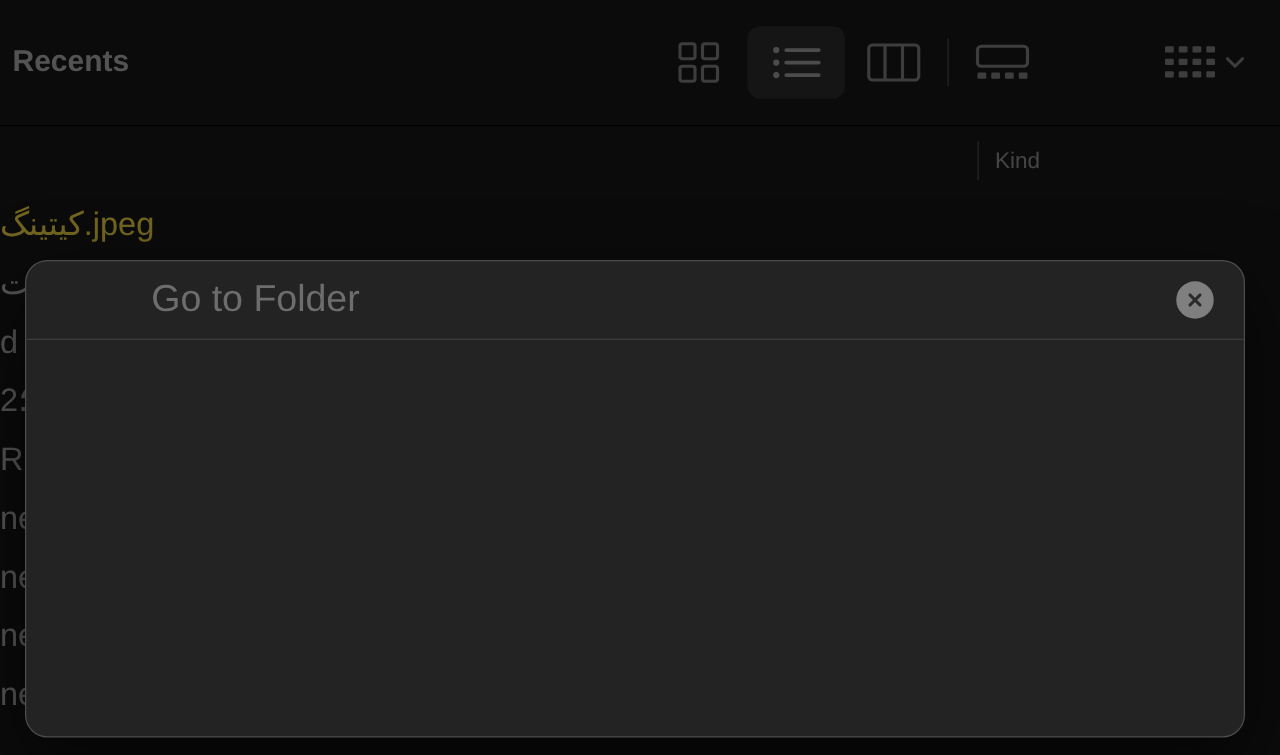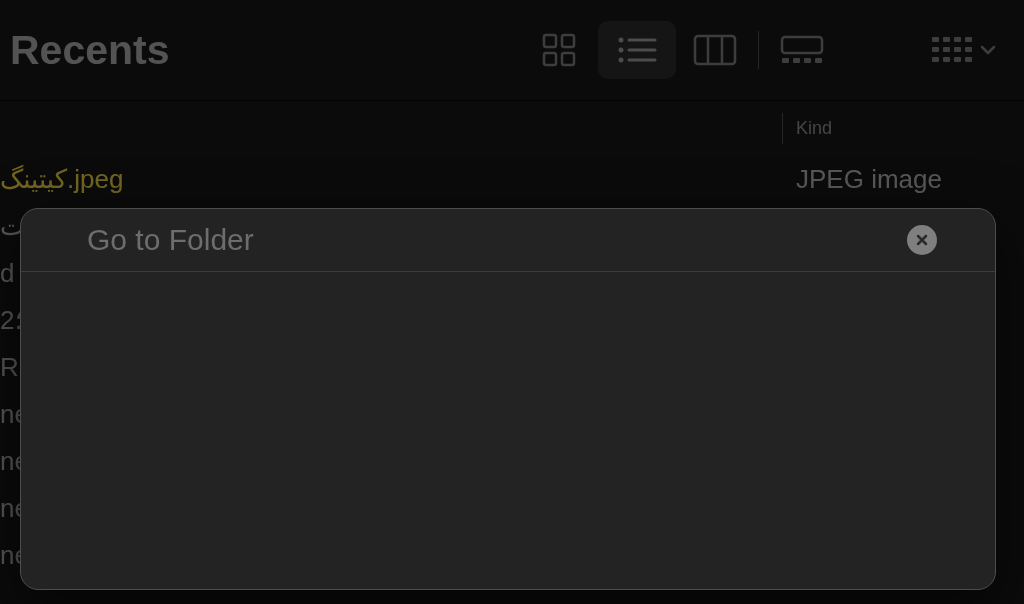--- a/index.html
+++ b/index.html
@@ -30,21 +30,21 @@
     
     .toolbar {
       display: flex;
       align-items: center;
       height: 100px;
       padding: 0 20px;
       position: relative;
     }
     
     .toolbar-title {
-      font-size: 41px;
+      font-size: 24px;
       font-weight: 700;
       color: #b8b8b8;
       margin-left: -10px;
     }
     
     .view-controls {
       display: flex;
       align-items: center;
       position: absolute;
       left: 520px;
@@ -148,21 +148,21 @@
       background: #232323;
       border: 1px solid #4d4d4d;
       border-radius: 18px;
       z-index: 10;
       box-shadow: 0 20px 60px rgba(0,0,0,0.6);
     }
     
     .dialog-header {
       display: flex;
       align-items: center;
-      justify-content: center;
+      justify-content: flex-end;
       padding: 14px 24px 14px 32px;
       border-bottom: 1px solid #3c3c3c;
     }
     
     .dialog-input {
       background: transparent;
       border: none;
       outline: none;
       color: #ccc;
       font-size: 30px;
@@ -254,21 +254,20 @@
   </div>
 </div>
 
 <div class="column-header">
   <div class="col-kind">Kind</div>
 </div>
 
 <div class="file-rows">
   <div class="file-row" style="position:relative;">
     <span class="file-name">کیتینگ.jpeg</span>
-    <span class="file-kind">JPEG image</span>
   </div>
   <div class="row-partial">
       <span>بت</span>
     </div>
   <div class="row-partial">
       <span>d</span>
     </div>
   <div class="row-partial">
       <span>2؛</span>
     </div>

